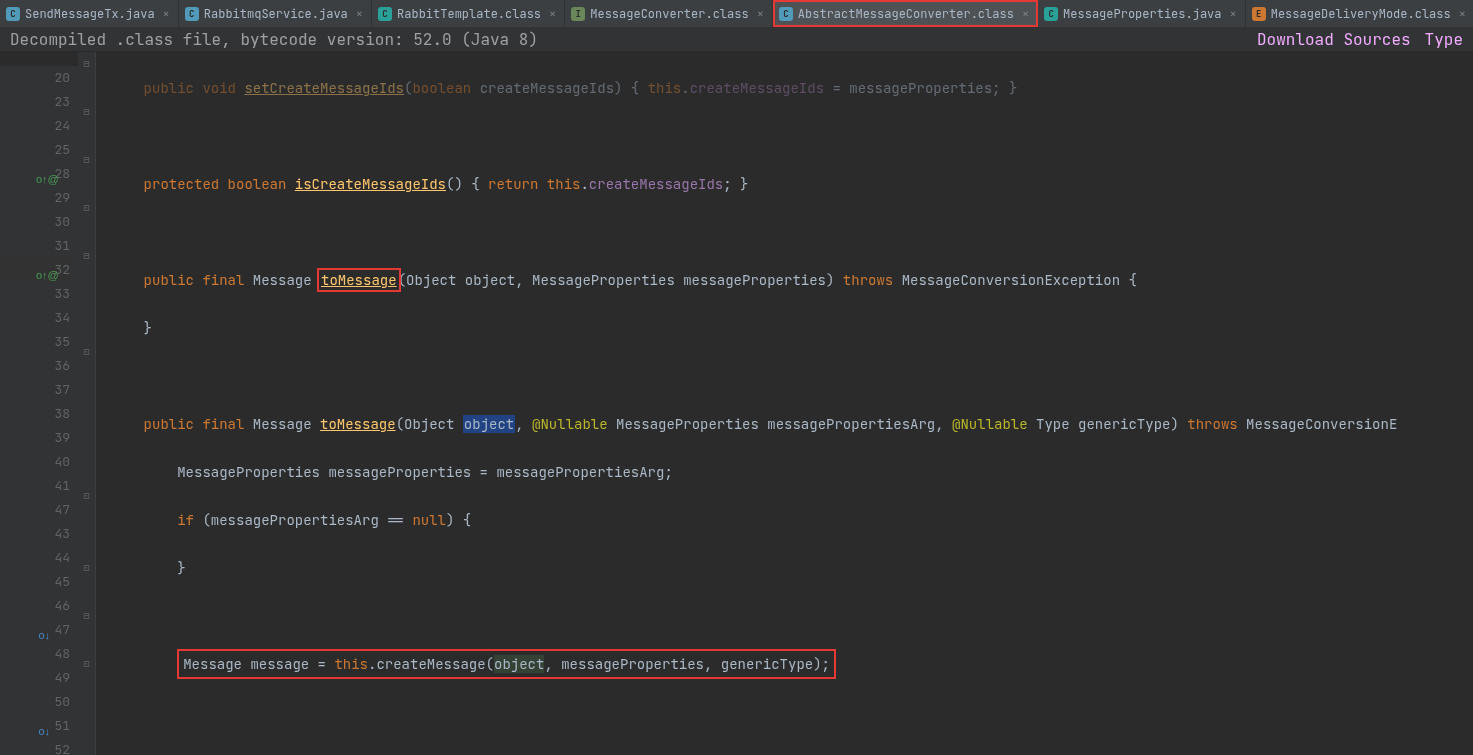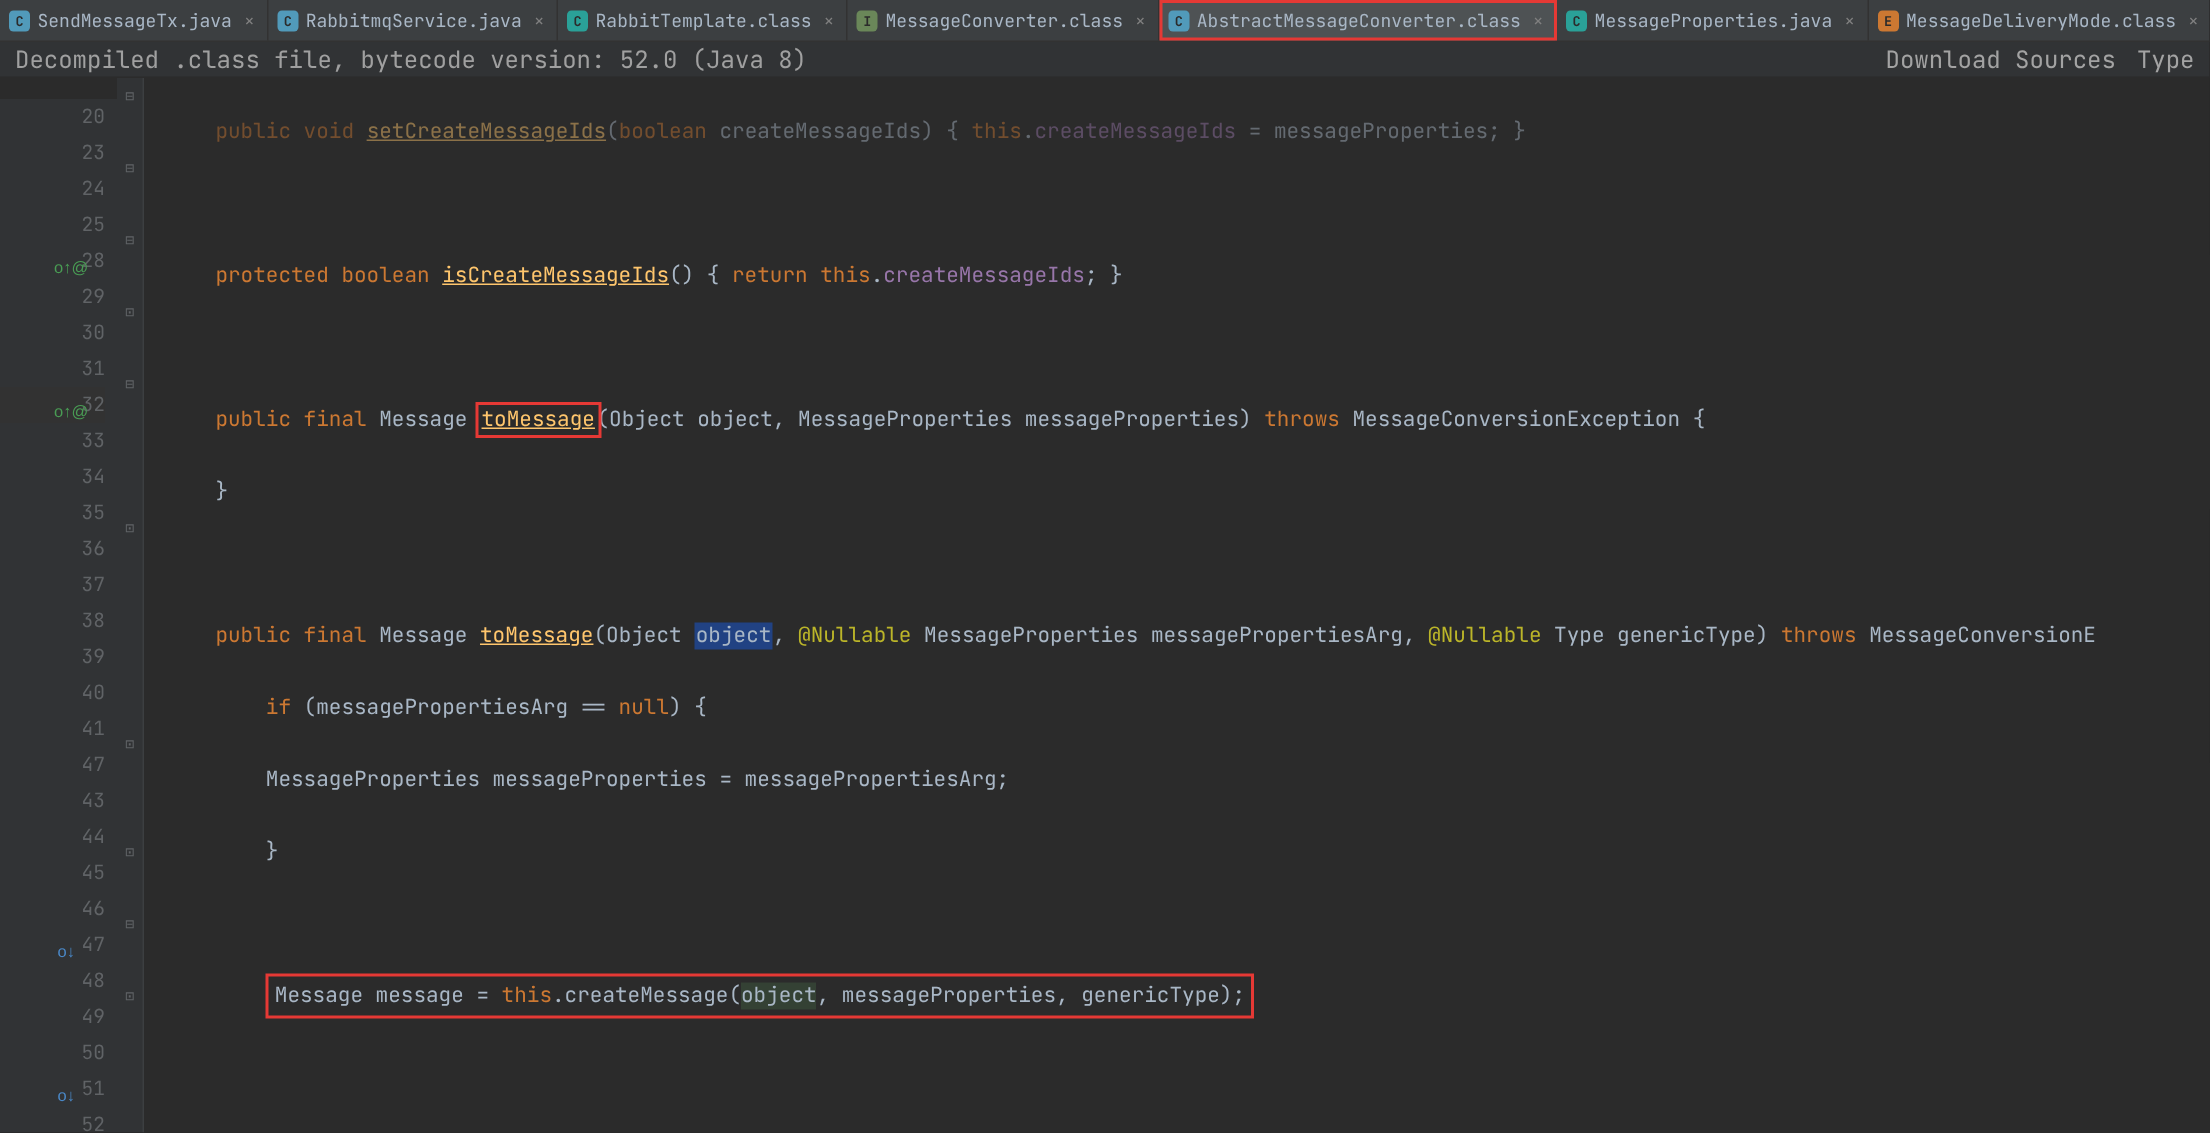--- a/index.html
+++ b/index.html
@@ -46,21 +46,21 @@
     height: 24px;
     display: flex;
     align-items: center;
     padding: 0 10px;
     font-size: 16px;
     color: #a0a0a0;
     justify-content: space-between;
     border-bottom: 1px solid #2b2b2b;
   }
   .info-right { display: flex; gap: 14px; }
-  .info-right a { color: #a3a3a3; text-decoration: none; cursor: pointer; }
+  .info-right a { color: #f0abfc; text-decoration: none; cursor: pointer; }
   .editor {
     display: flex;
     height: calc(100% - 52px);
     background: #2b2b2b;
     position: relative;
   }
   .gutter {
     background: #313335;
     width: 78px;
     text-align: right;
@@ -215,22 +215,22 @@
 
   <div class="code">
 <div style="opacity:.45">    <span class="kw">public void </span><span class="method">setCreateMessageIds</span><span>(</span><span class="kw">boolean </span><span>createMessageIds</span><span>) { </span><span class="this">this</span><span>.</span><span class="field">createMessageIds</span><span> = messageProperties; }</span></div>
 <div> </div>
 <div>    <span class="kw">protected boolean </span><span class="method">isCreateMessageIds</span><span>() { </span><span class="kw">return </span><span class="this">this</span><span>.</span><span class="field">createMessageIds</span><span>; }</span></div>
 <div> </div>
 <div>    <span class="kw">public final </span><span>Message </span><span class="method redbox">toMessage</span><span>(Object object, MessageProperties messageProperties) </span><span class="kw">throws </span><span>MessageConversionException {</span></div>
 <div>    <span>}</span></div>
 <div> </div>
 <div>    <span class="kw">public final </span><span>Message </span><span class="method">toMessage</span><span>(Object </span><span class="hl-obj">object</span><span>, </span><span class="at">@Nullable</span><span> MessageProperties messagePropertiesArg, </span><span class="at">@Nullable</span><span> Type genericType) </span><span class="kw">throws </span><span>MessageConversionE</span></div>
+<div>        <span>MessageProperties messageProperties = messagePropertiesArg;</span></div>
 <div>        <span class="kw">if </span><span>(messagePropertiesArg == </span><span class="kw">null</span><span>) {</span></div>
-<div>        <span>MessageProperties messageProperties = messagePropertiesArg;</span></div>
 <div>        <span>}</span></div>
 <div> </div>
 <div>        <span class="line38-hl"><span>Message message = </span><span class="this">this</span><span>.createMessage(</span><span class="hl-usage">object</span><span>, messageProperties, genericType);</span></span></div>
 
 
 
 
 
 
 

